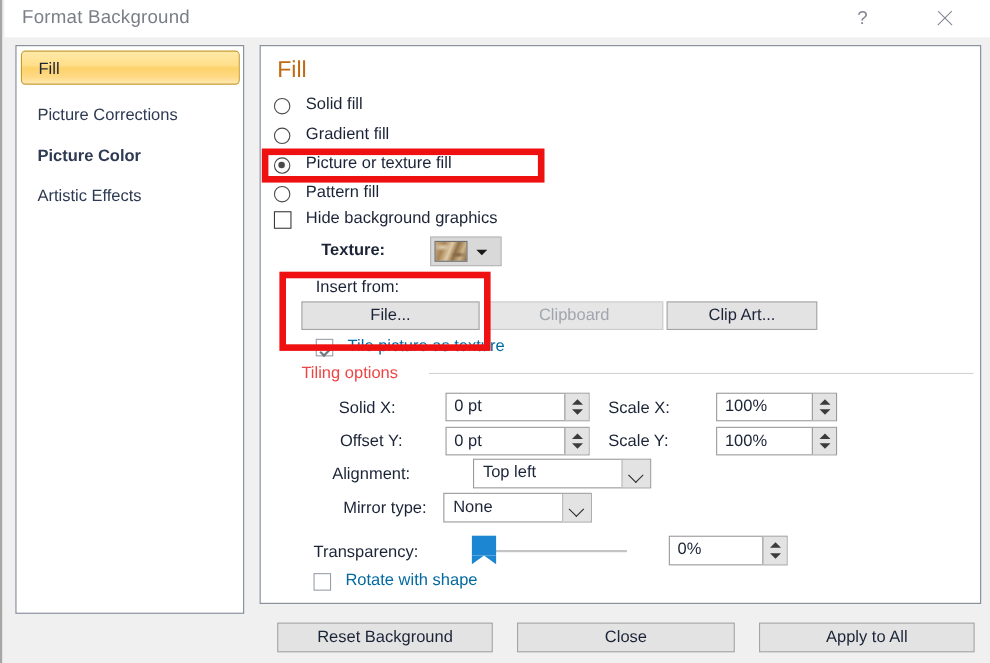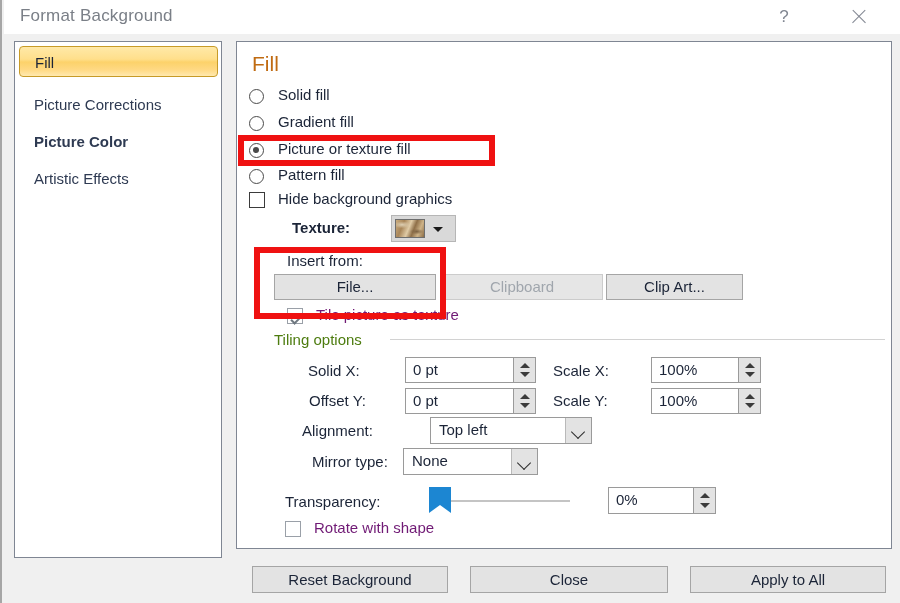--- a/index.html
+++ b/index.html
@@ -154,21 +154,21 @@
   .opt-row .chk.on::after {
     content: "";
     position: absolute;
     left: 3px; top: 7px;
     width: 8px; height: 4px;
     border-left: 2px solid #6f7880;
     border-bottom: 2px solid #6f7880;
     transform: rotate(-45deg);
   }
   .opt-row .lbl { position: absolute; left: 29px; top: 0; }
-  .opt-row.dim .lbl { color: #701a75; }
+  .opt-row.dim .lbl { color: #0369a1; }
 
   .r-solid    { top: 86px; }
   .r-gradient { top: 113px; }
   .r-picture  { top: 140px; }
   .r-pattern  { top: 166px; }
   .c-hide     { top: 190px; }
 
   
   .texture-label {
     position: absolute; left: 290px; top: 219px;
@@ -220,21 +220,21 @@
   .btn.dim { color: #a0a6ad; border-color: #cccccc; background: #e6e6e6; }
   .btn-file { left: 272px; top: 274px; width: 162px; height: 26px; line-height: 24px; }
   .btn-clip { left: 439px; top: 274px; width: 162px; height: 26px; line-height: 24px; }
   .btn-clipart { left: 604px; top: 274px; width: 137px; height: 26px; line-height: 24px; }
 
   .c-tile { top: 306px; left: 285px; }
 
   
   .group-label {
     position: absolute; left: 272px; top: 331px;
-    font-size: 15px; color: #4d7c0f; background: #ffffff;
+    font-size: 15px; color: #ef4444; background: #ffffff;
     padding-right: 6px; white-space: nowrap;
   }
   .group-rule {
     position: absolute; left: 388px; top: 339px;
     width: 495px; height: 1px; background: #d2d2d2;
   }
 
   .field-label {
     position: absolute;
     font-size: 15px; color: #1b2437; white-space: nowrap;

